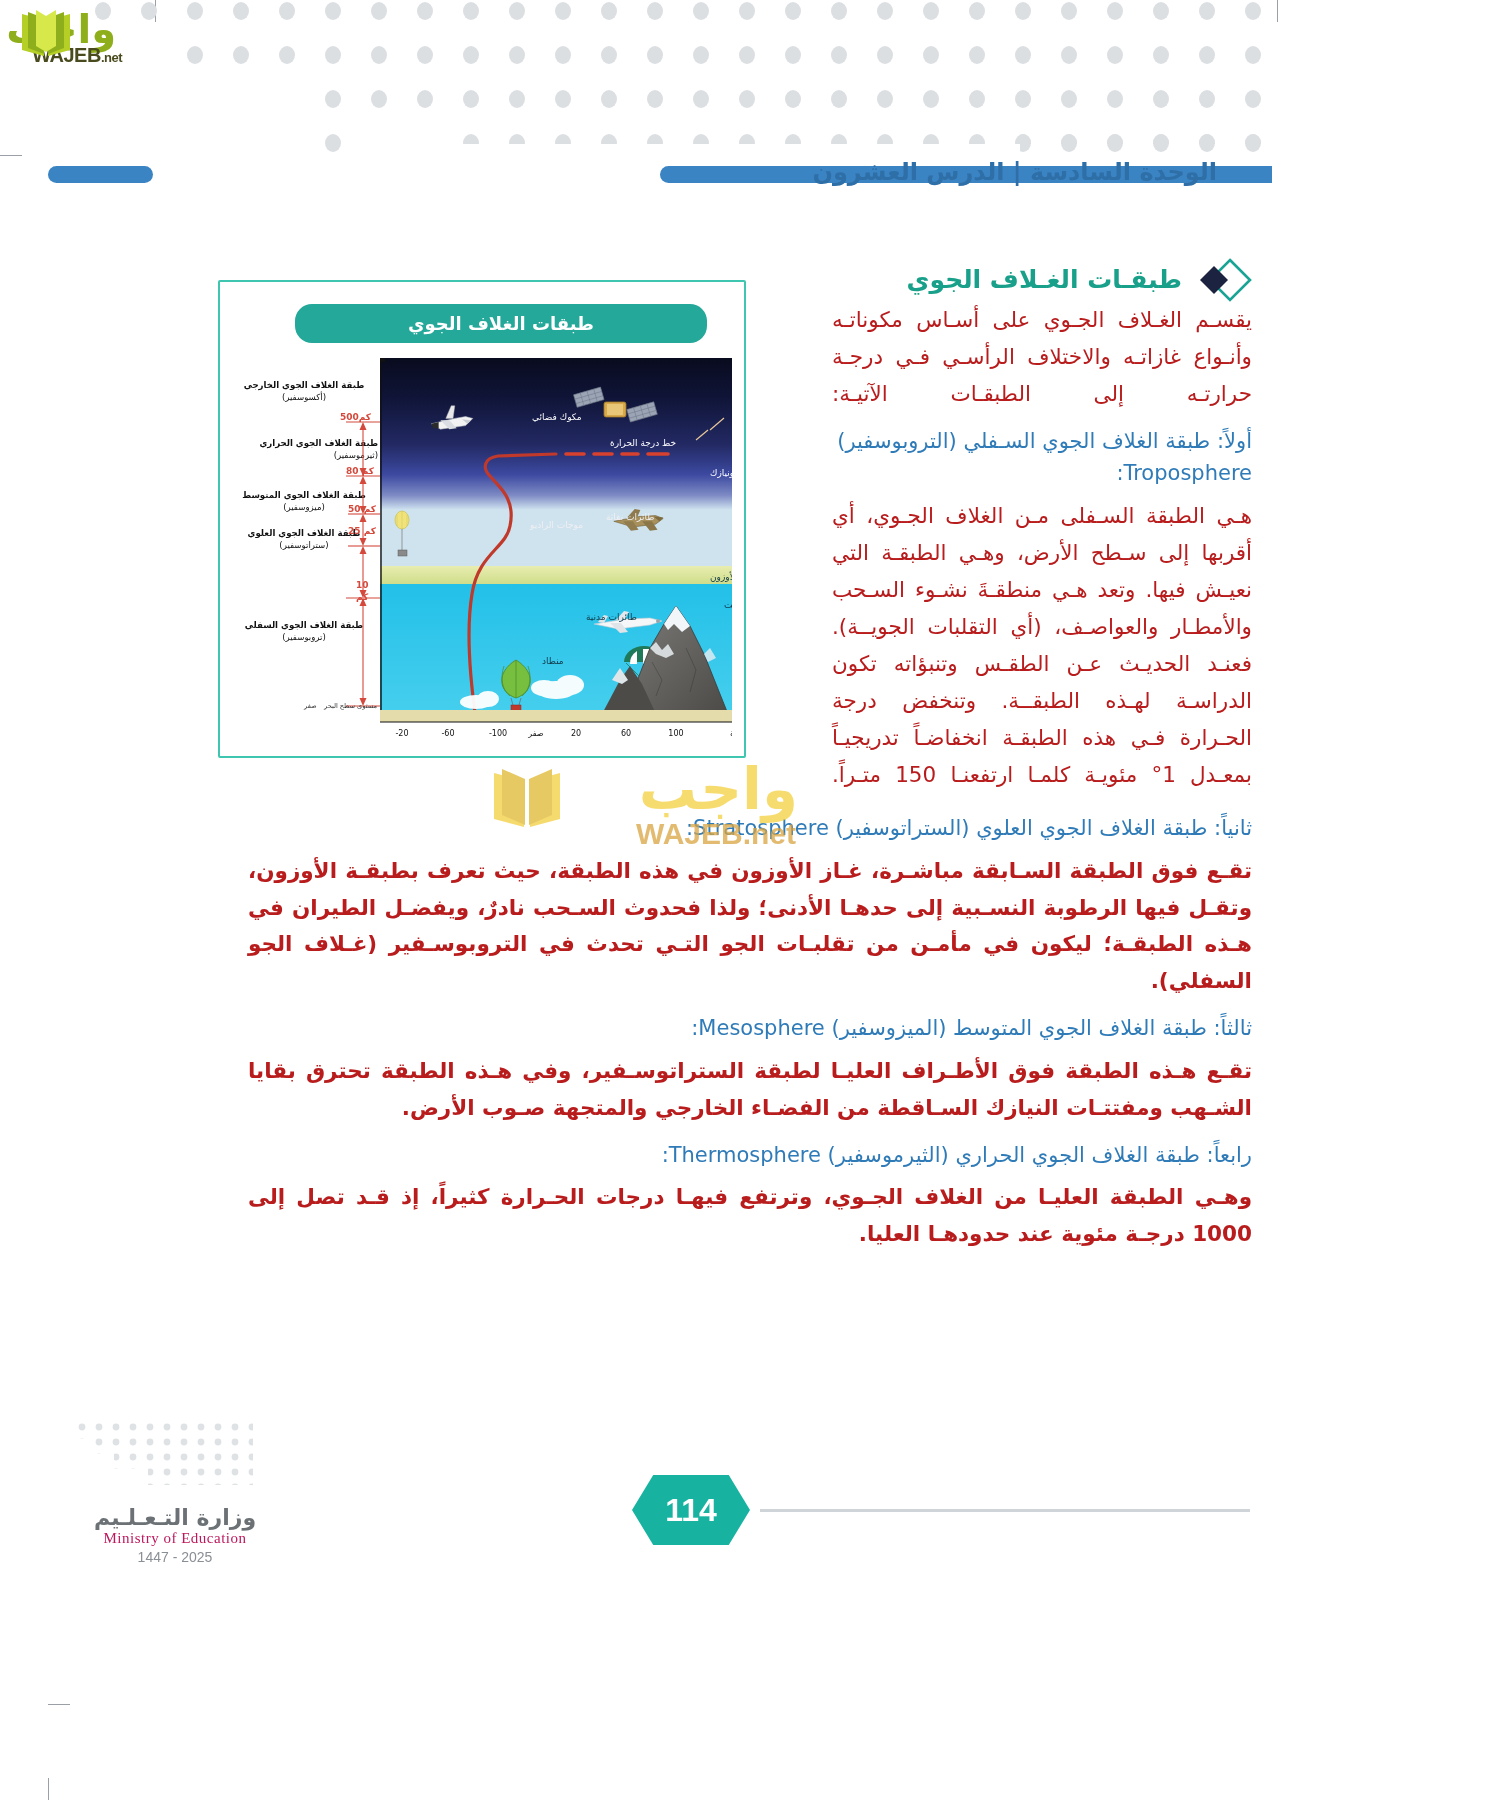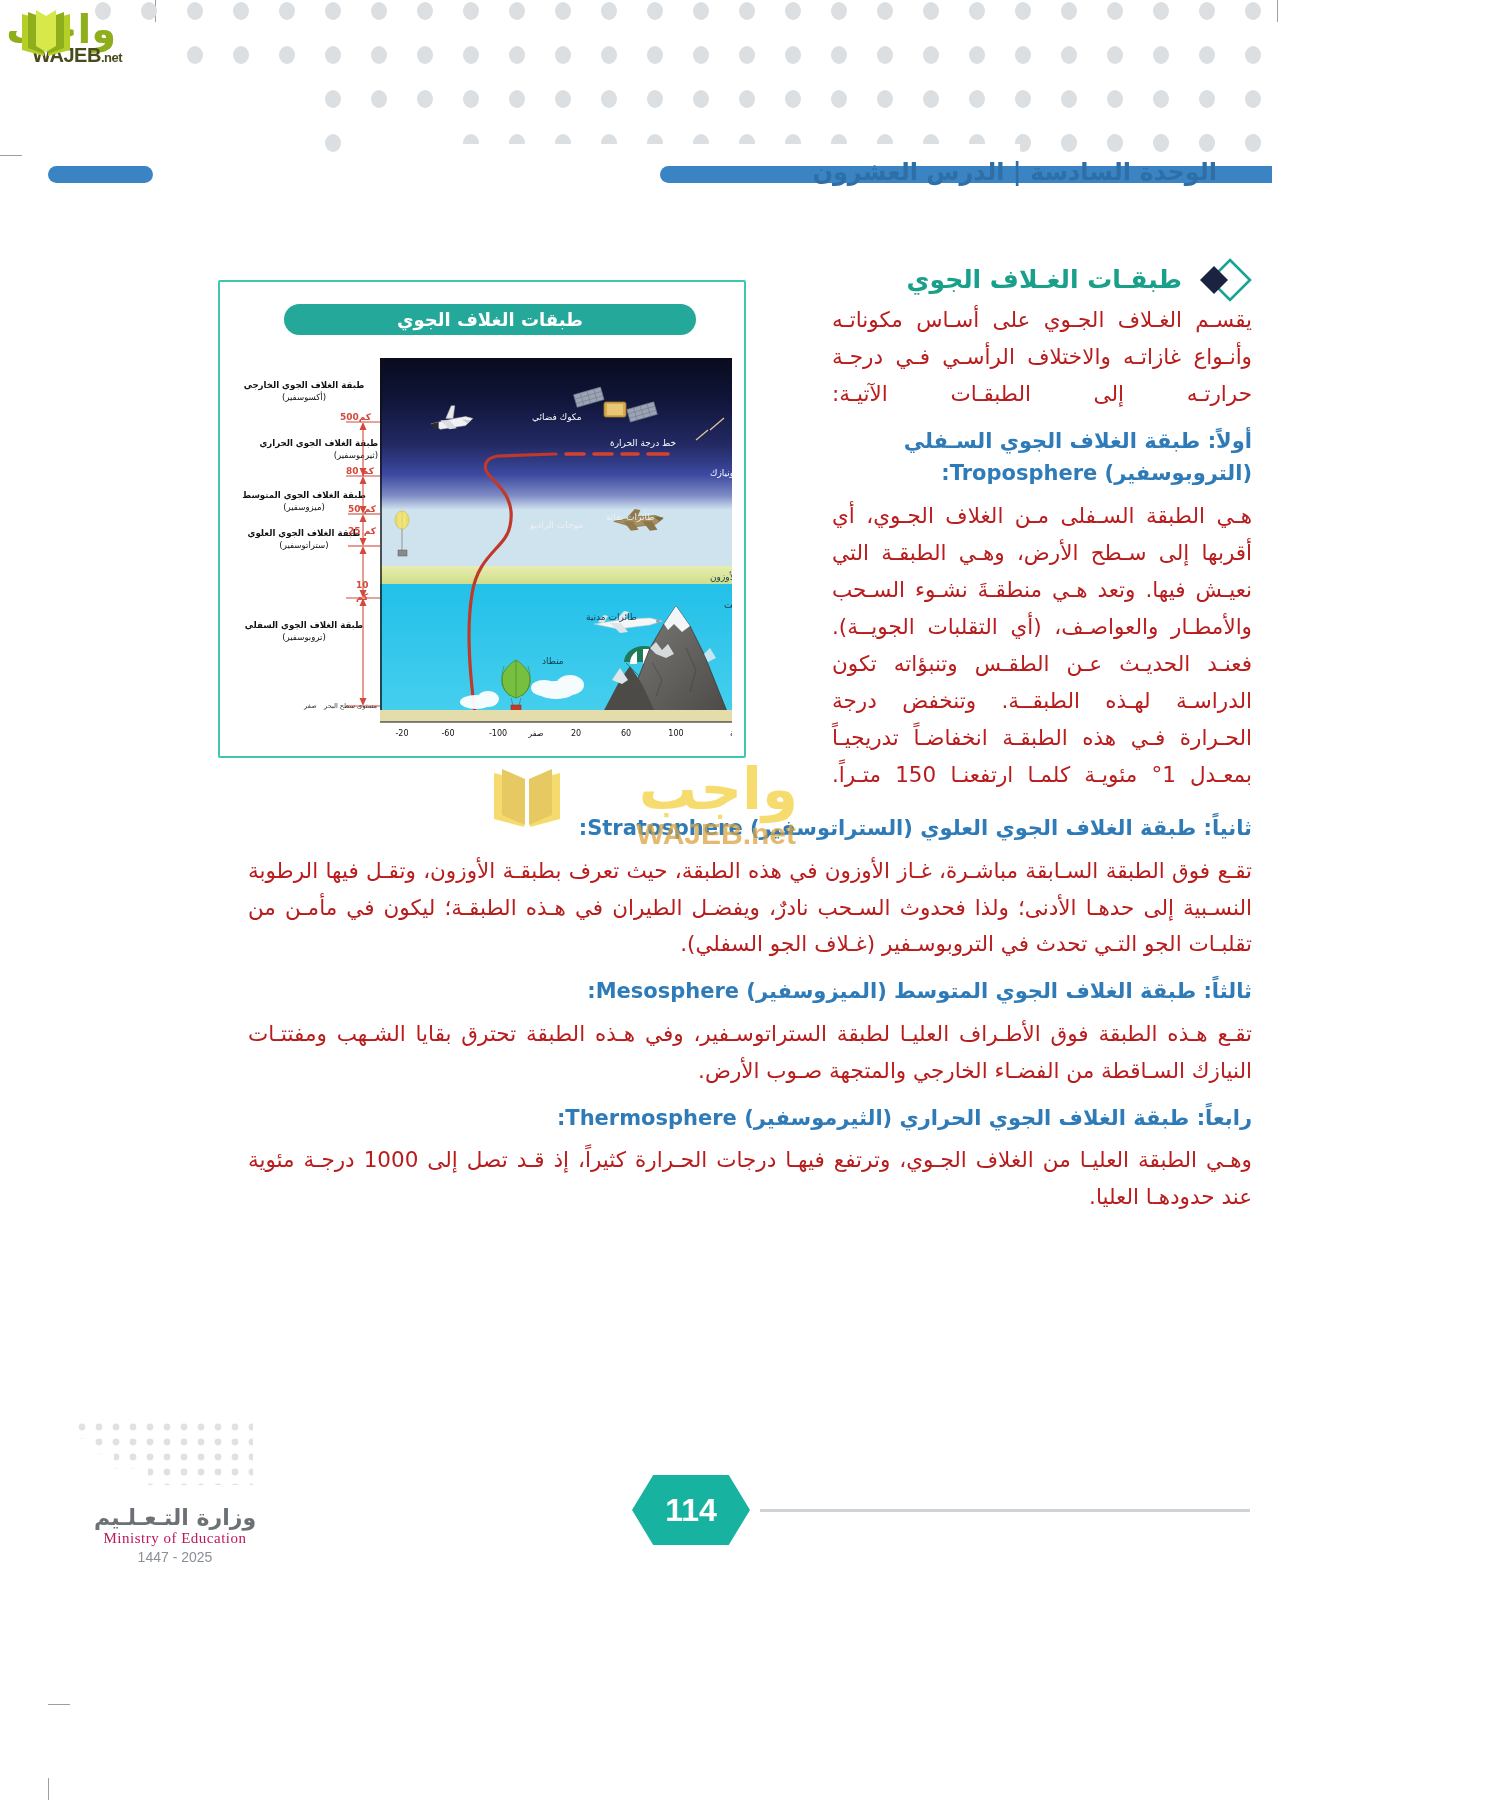--- a/index.html
+++ b/index.html
@@ -68,40 +68,40 @@
   .diamond-icon { flex:0 0 auto; width:58px; height:44px; }
   .section-title {
     font-size:25px; font-weight:bold; color:#18a08a;
     white-space:nowrap; line-height:1.2;
   }
   .para {
     font-size:21.5px; color:#b91c1c; line-height:1.72;
     text-align:justify; text-align-last:justify;
     margin:0 0 6px 0;
   }
-  .para-last { text-align-last:right; }
+  .para-last { text-align-last:right;font-weight:bold; }
   .sub-head {
-    font-size:21px; font-weight:bold; color:#2f7bb8;
+    font-size:21px; font-weight:normal; color:#2f7bb8;
     line-height:1.55; margin:12px 0 8px 0; text-align:right;
   }
 
   
   .full-col { position:absolute; left:248px; top:800px; width:1004px; }
   .full-col .para { font-size:21.5px; }
   .fw-block { margin-bottom:6px; }
 
   
   .figure-box {
     position:absolute; left:218px; top:30px;
     width:528px; height:478px;
     border:2px solid #3ec6b0; background:#ffffff;
     border-radius:2px;
   }
   .figure-caption {
-    position:absolute; left:64px; top:22px; width:412px; height:31px;
+    position:absolute; left:75px; top:22px; width:412px; height:39px;
     background:#23a89a; border-radius:17px;
     color:#fff; font-size:18px; font-weight:600;
     display:flex; align-items:center; justify-content:center;
   }
   .figure-inner { position:absolute; left:8px; top:68px; width:512px; height:400px; }
 
   
   .fig-labels { position:absolute; left:0; top:0; width:150px; height:400px; }
   .fig-lbl {
     position:absolute; right:0; width:148px;

